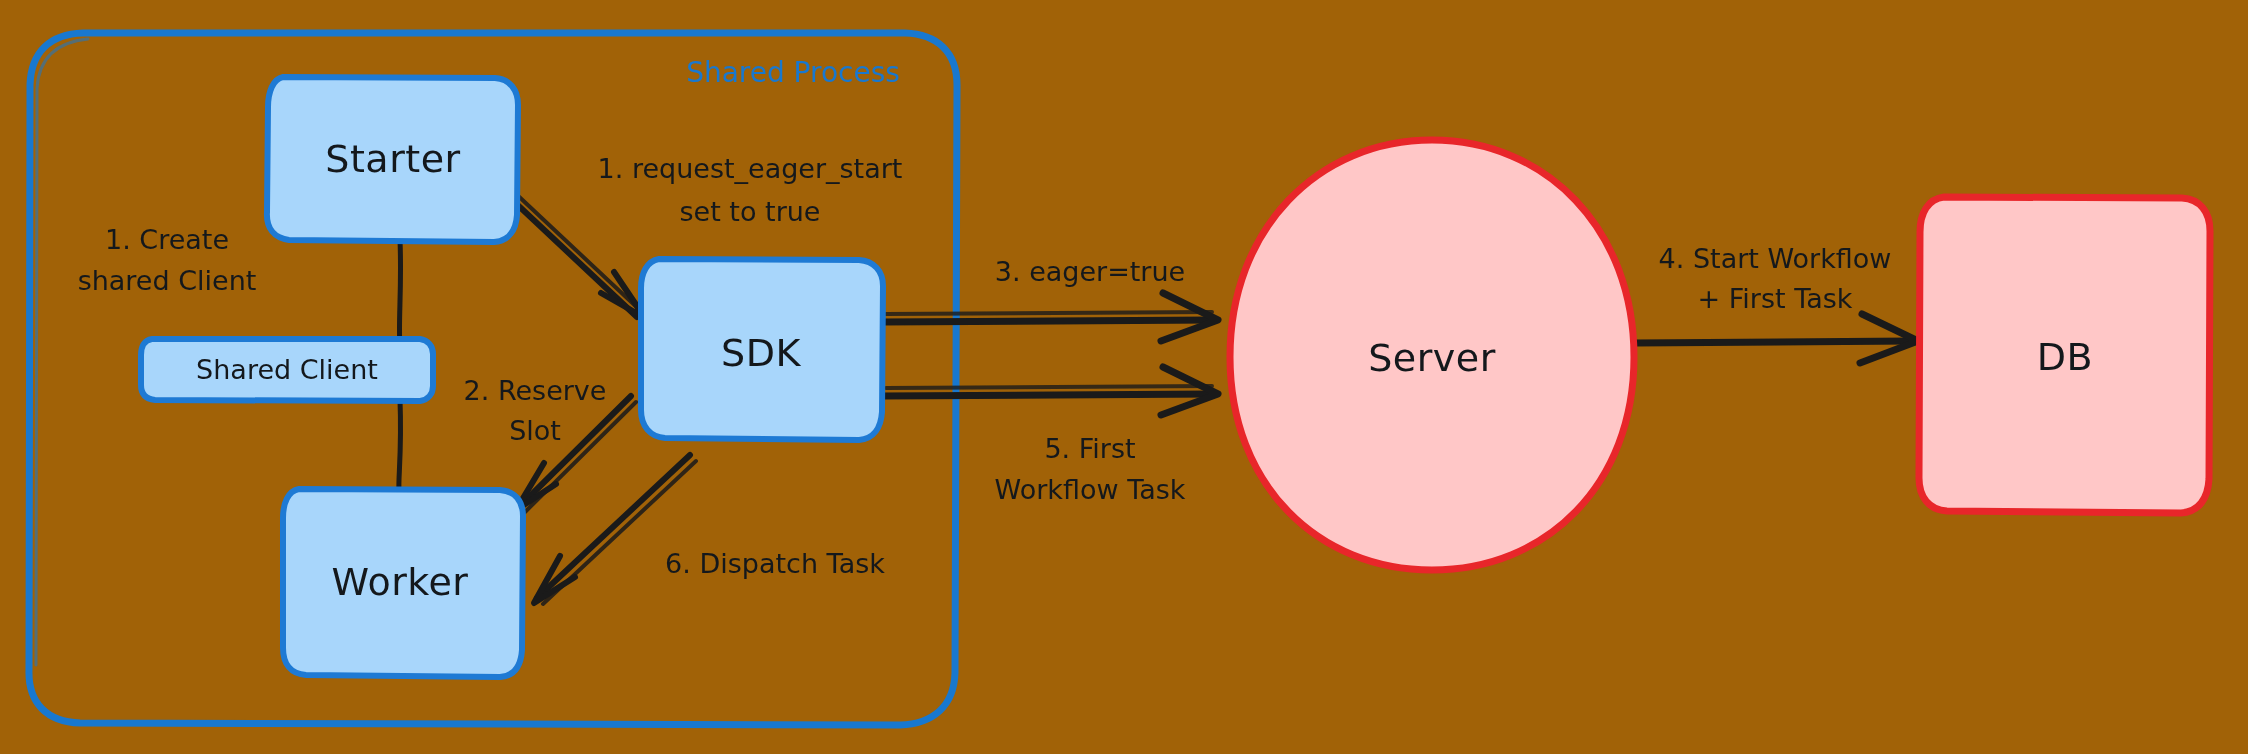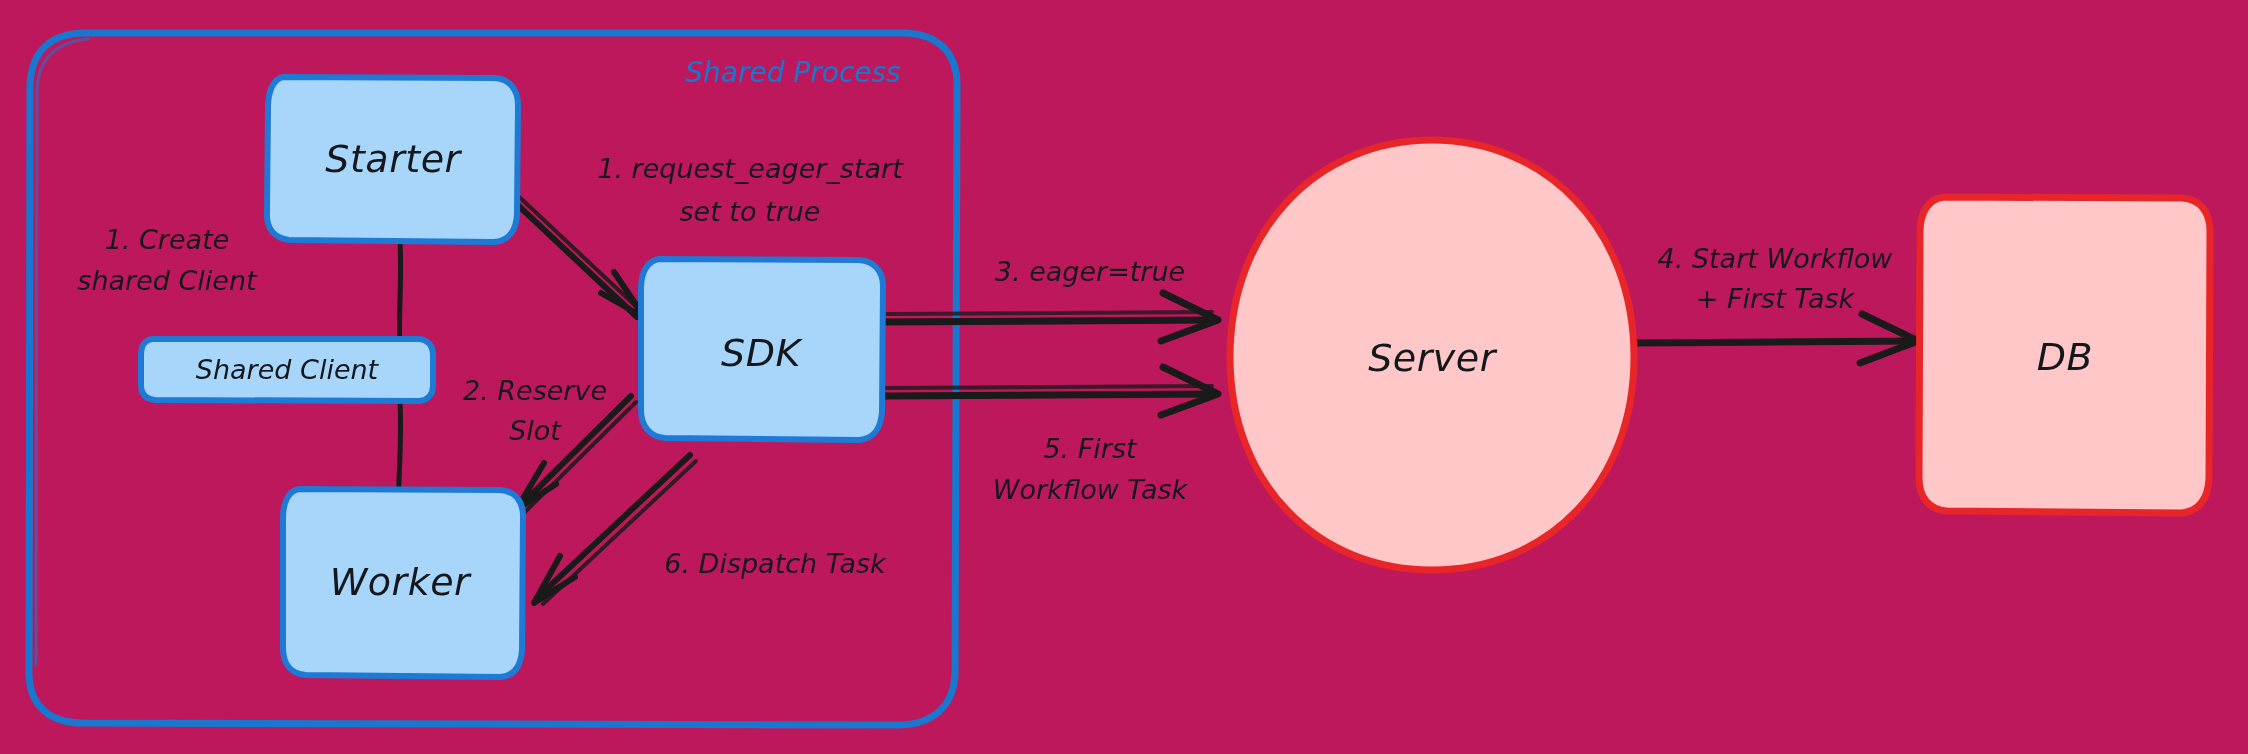--- a/index.html
+++ b/index.html
@@ -10,22 +10,21 @@
   body {
     width: 2248px;
     height: 754px;
     font-family: "DejaVu Sans", sans-serif;
     overflow: hidden;
   }
   #diagram-root {
     position: relative;
     width: 2248px;
     height: 754px;
-    background: #be185d;
-    font-style: italic;
+    background: #a16207;
   }
   svg.canvas {
     position: absolute;
     left: 0;
     top: 0;
     width: 2248px;
     height: 754px;
     display: block;
   }
   .node-fill-blue { fill: #a8d6fb; }

